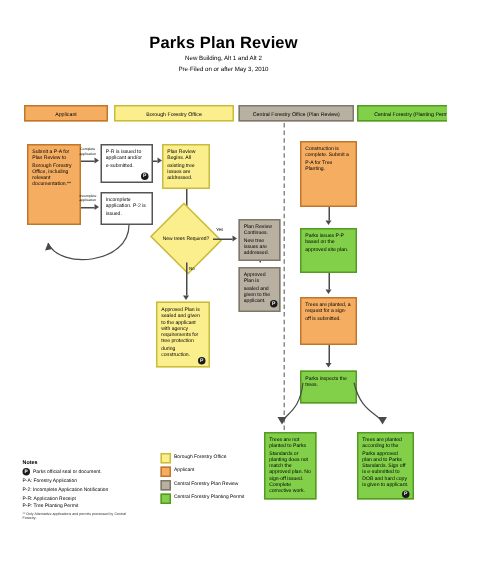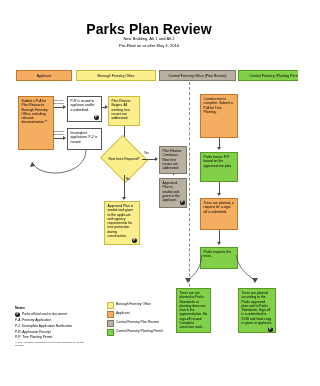--- a/index.html
+++ b/index.html
@@ -5,21 +5,21 @@
   html,body{margin:0;padding:0;}
   body{
     width:298px;height:386px;background:#ffffff;
     font-family:"Liberation Sans", sans-serif;
     color:#1a1a1a;overflow:hidden;position:relative;
   }
   #canvas{position:absolute;inset:0;}
 
   
   .title-block{position:absolute;left:0;top:24px;width:298px;text-align:center;}
-  .title{font-size:14px;font-weight:bold;letter-spacing:.1px;color:#000;line-height:11px;}
+  .title{font-size:11px;font-weight:bold;letter-spacing:.1px;color:#000;line-height:11px;}
   .subtitle{font-size:4.1px;color:#000;line-height:7px;}
 
   
   .lane-head{
     position:absolute;height:11px;border:1px solid #6f6f6f;
     display:flex;align-items:center;justify-content:center;text-align:center;
     font-size:3.5px;color:#000;box-sizing:border-box;line-height:4px;padding:0 1px;
   }
 
   

